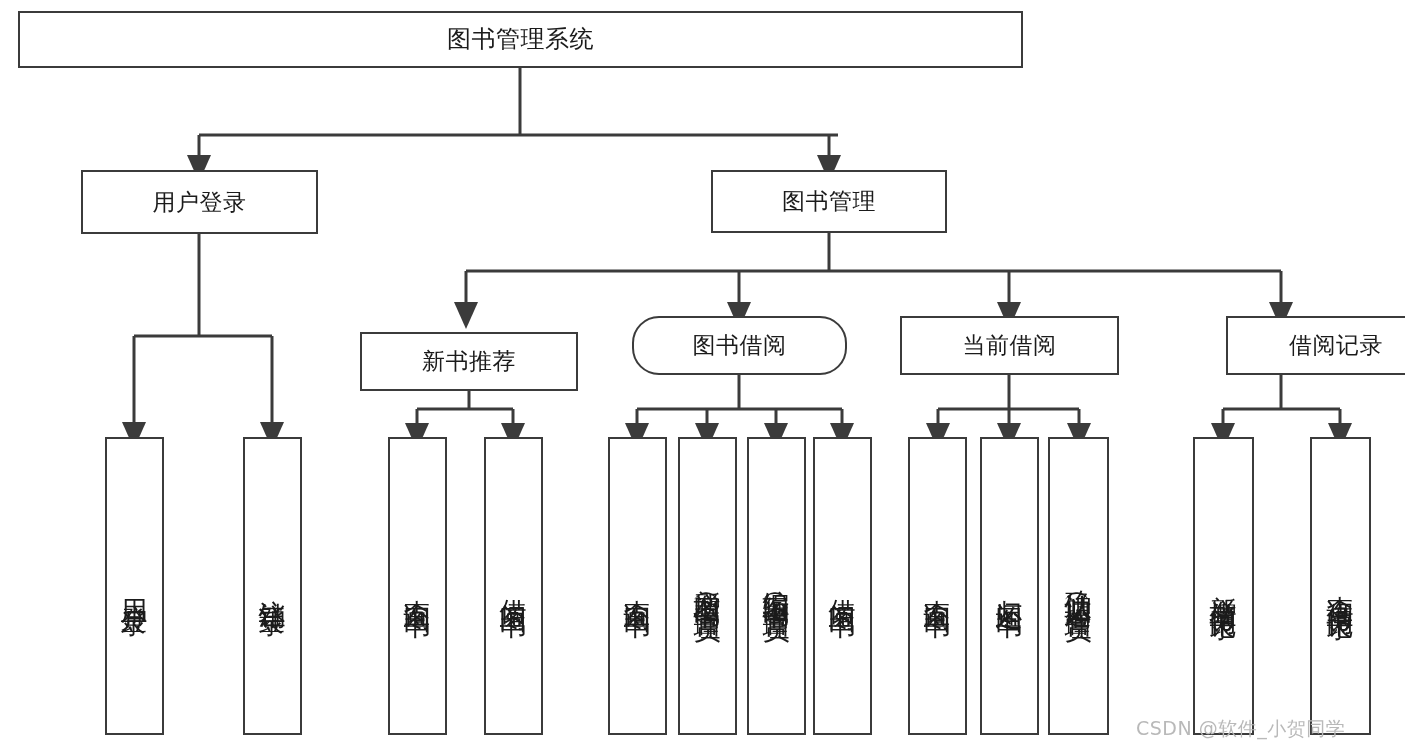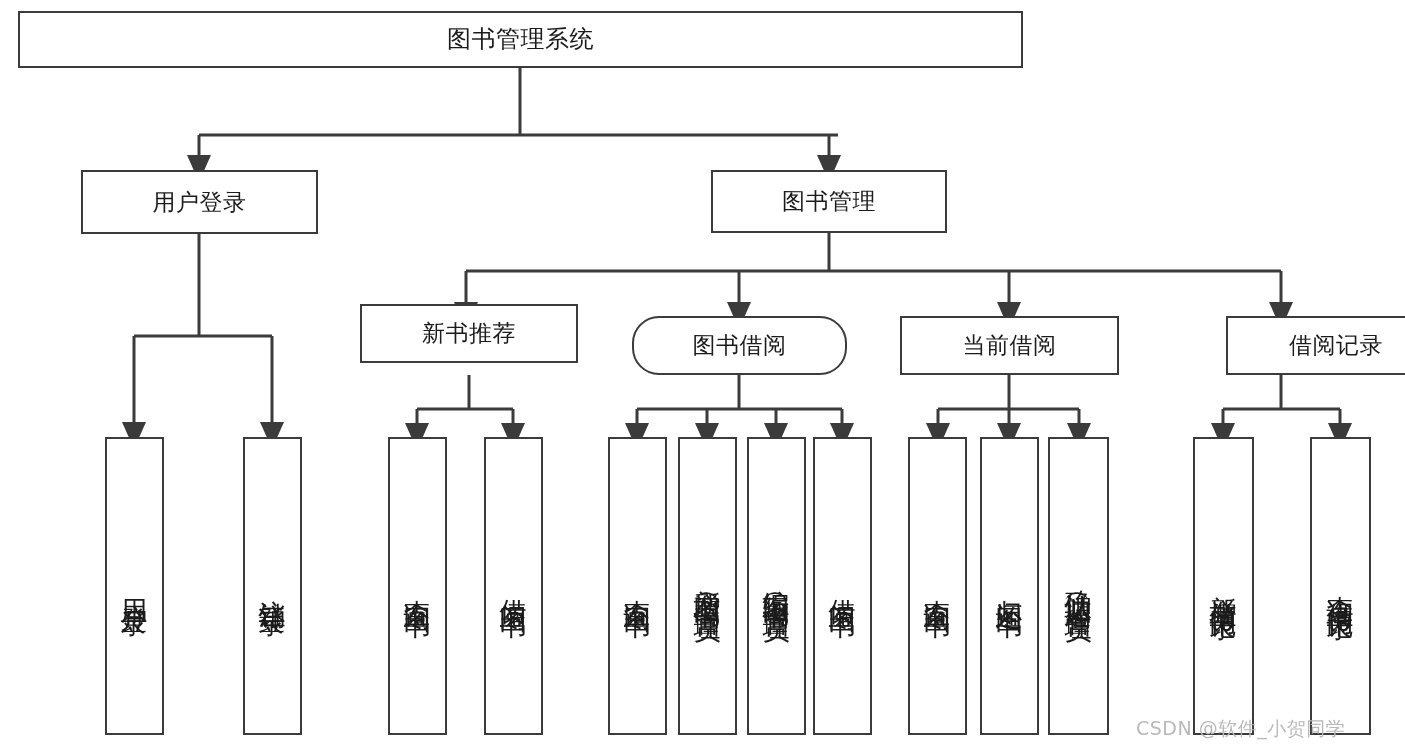--- a/index.html
+++ b/index.html
@@ -131,21 +131,21 @@
   </div>
 
   <div class="node h-node" style="left:81px; top:170px; width:237px; height:64px;">
     <span class="node-label">用户登录</span>
   </div>
 
   <div class="node h-node" style="left:711px; top:170px; width:236px; height:63px;">
     <span class="node-label">图书管理</span>
   </div>
 
-  <div class="node h-node" style="left:360px; top:304px; width:218px; height:59px;">
+  <div class="node h-node" style="left:360px; top:332px; width:218px; height:59px;">
     <span class="node-label">新书推荐</span>
   </div>
 
   <div class="node h-node" style="left:632px; top:316px; width:215px; height:59px;border-radius:27px;">
     <span class="node-label">图书借阅</span>
   </div>
 
   <div class="node h-node" style="left:900px; top:316px; width:219px; height:59px;">
     <span class="node-label">当前借阅</span>
   </div>

